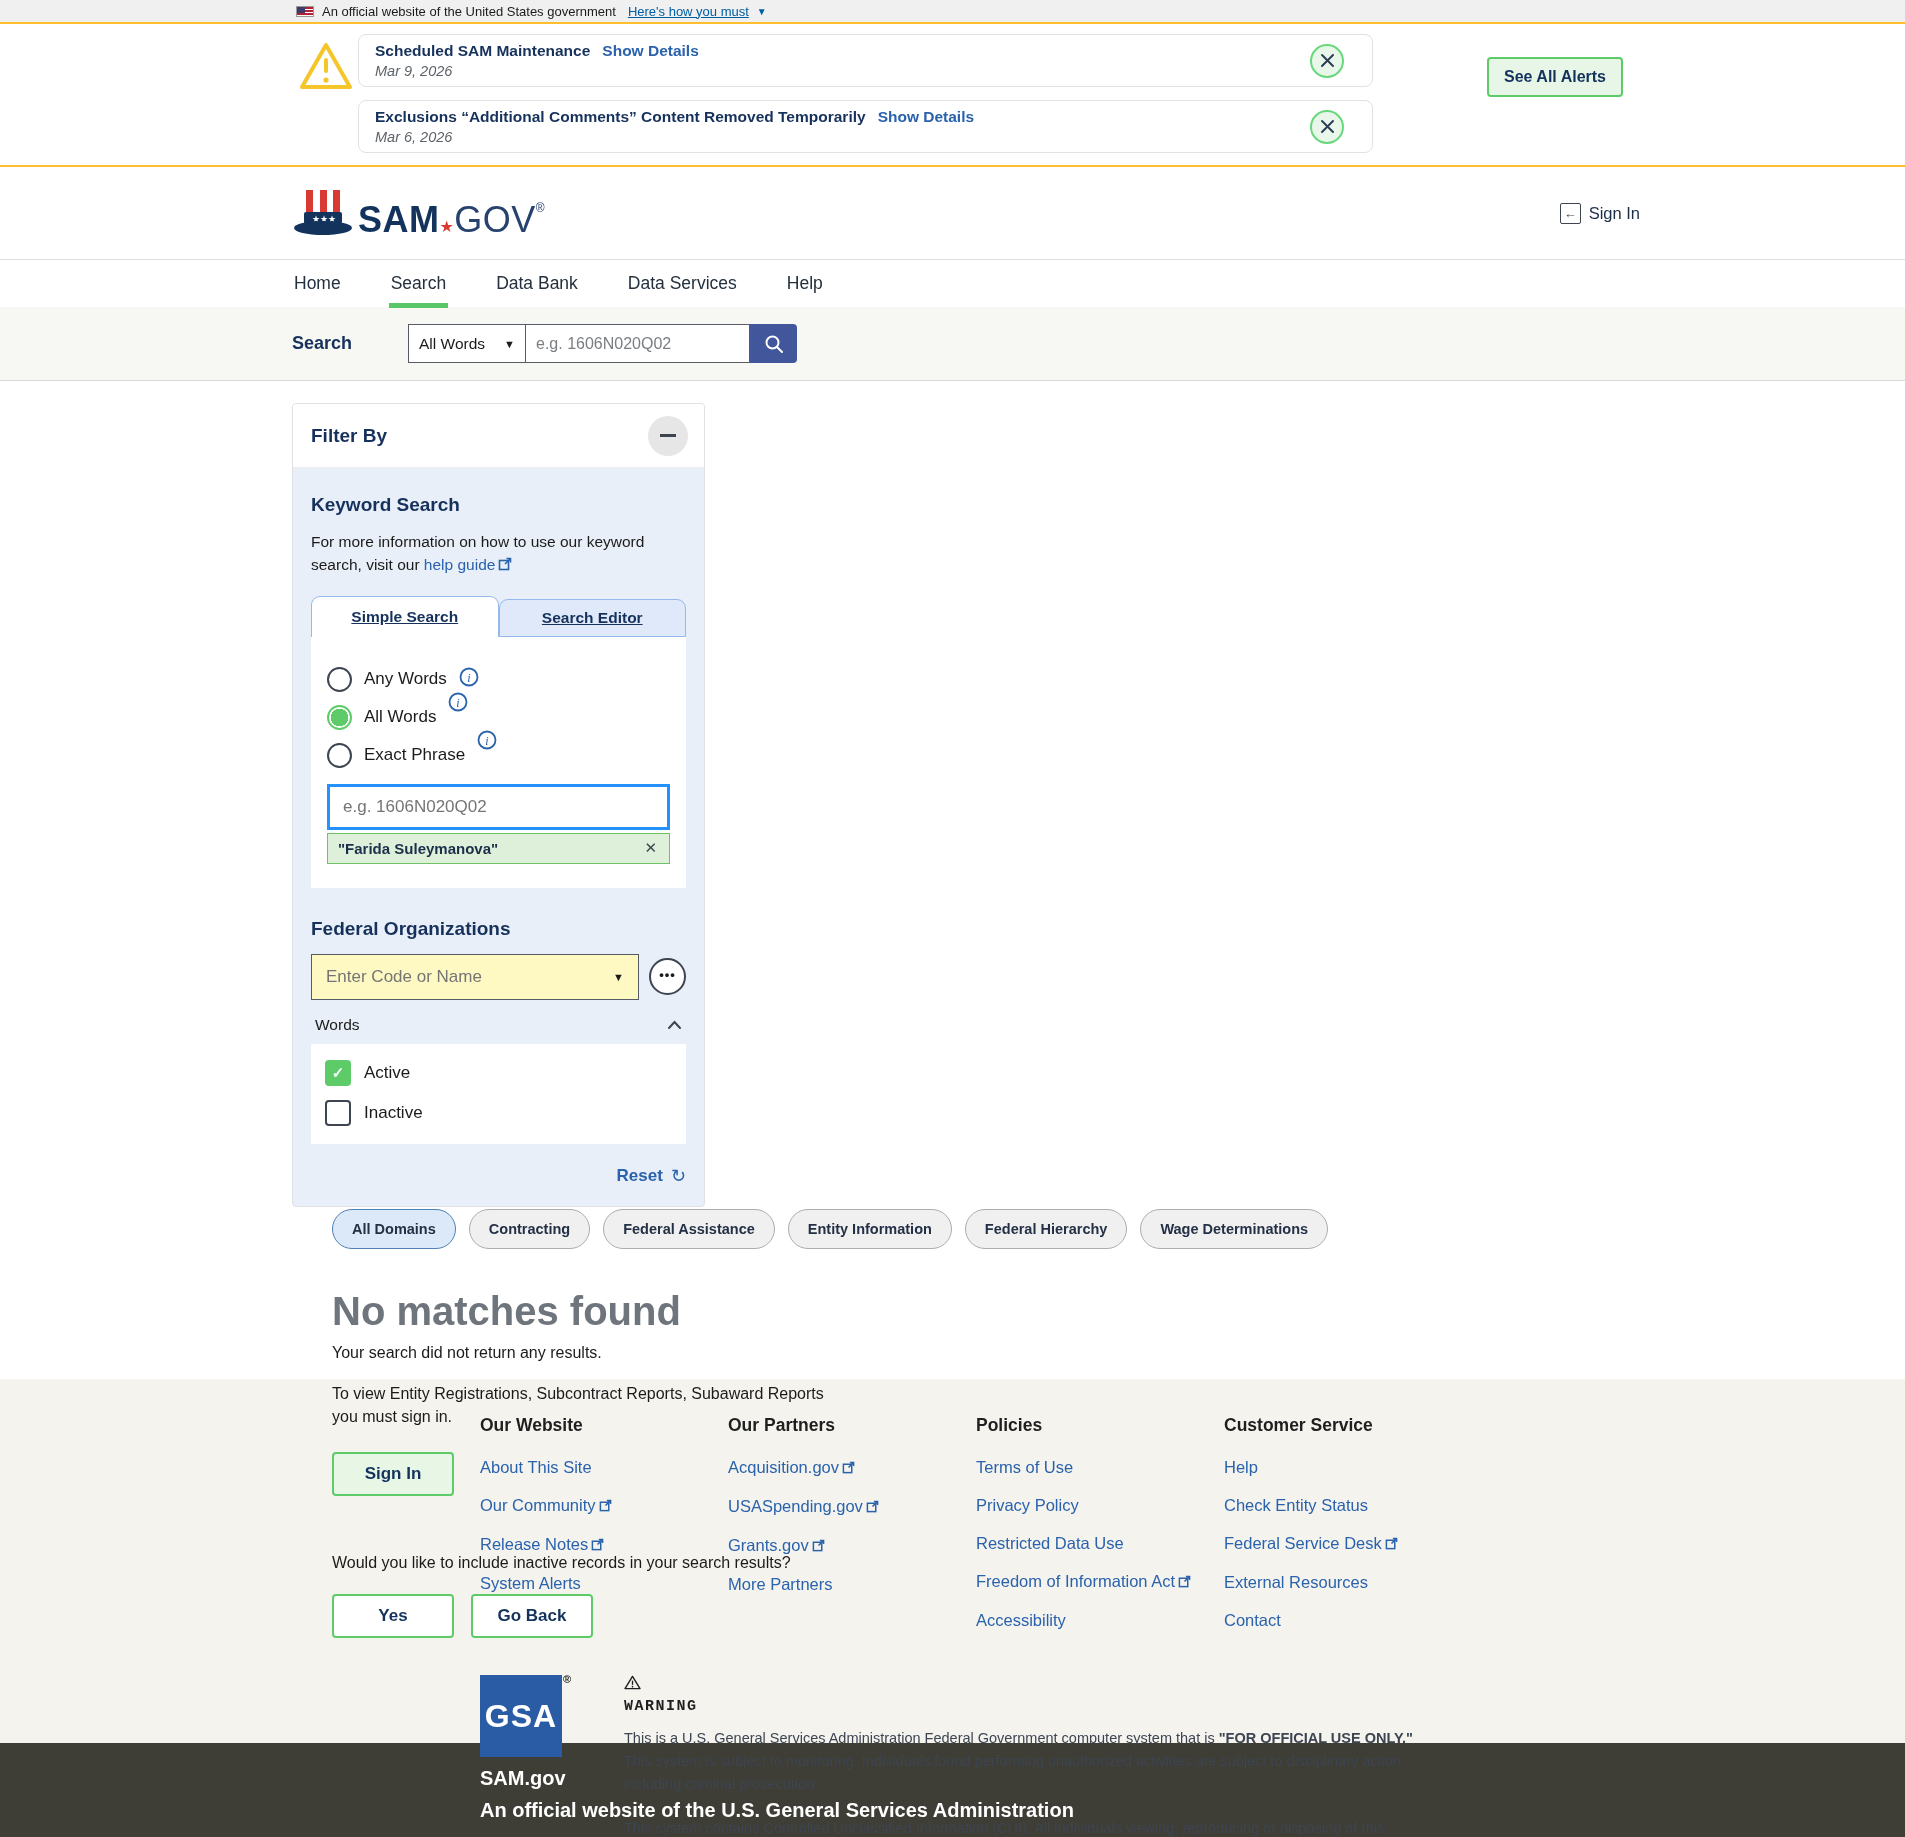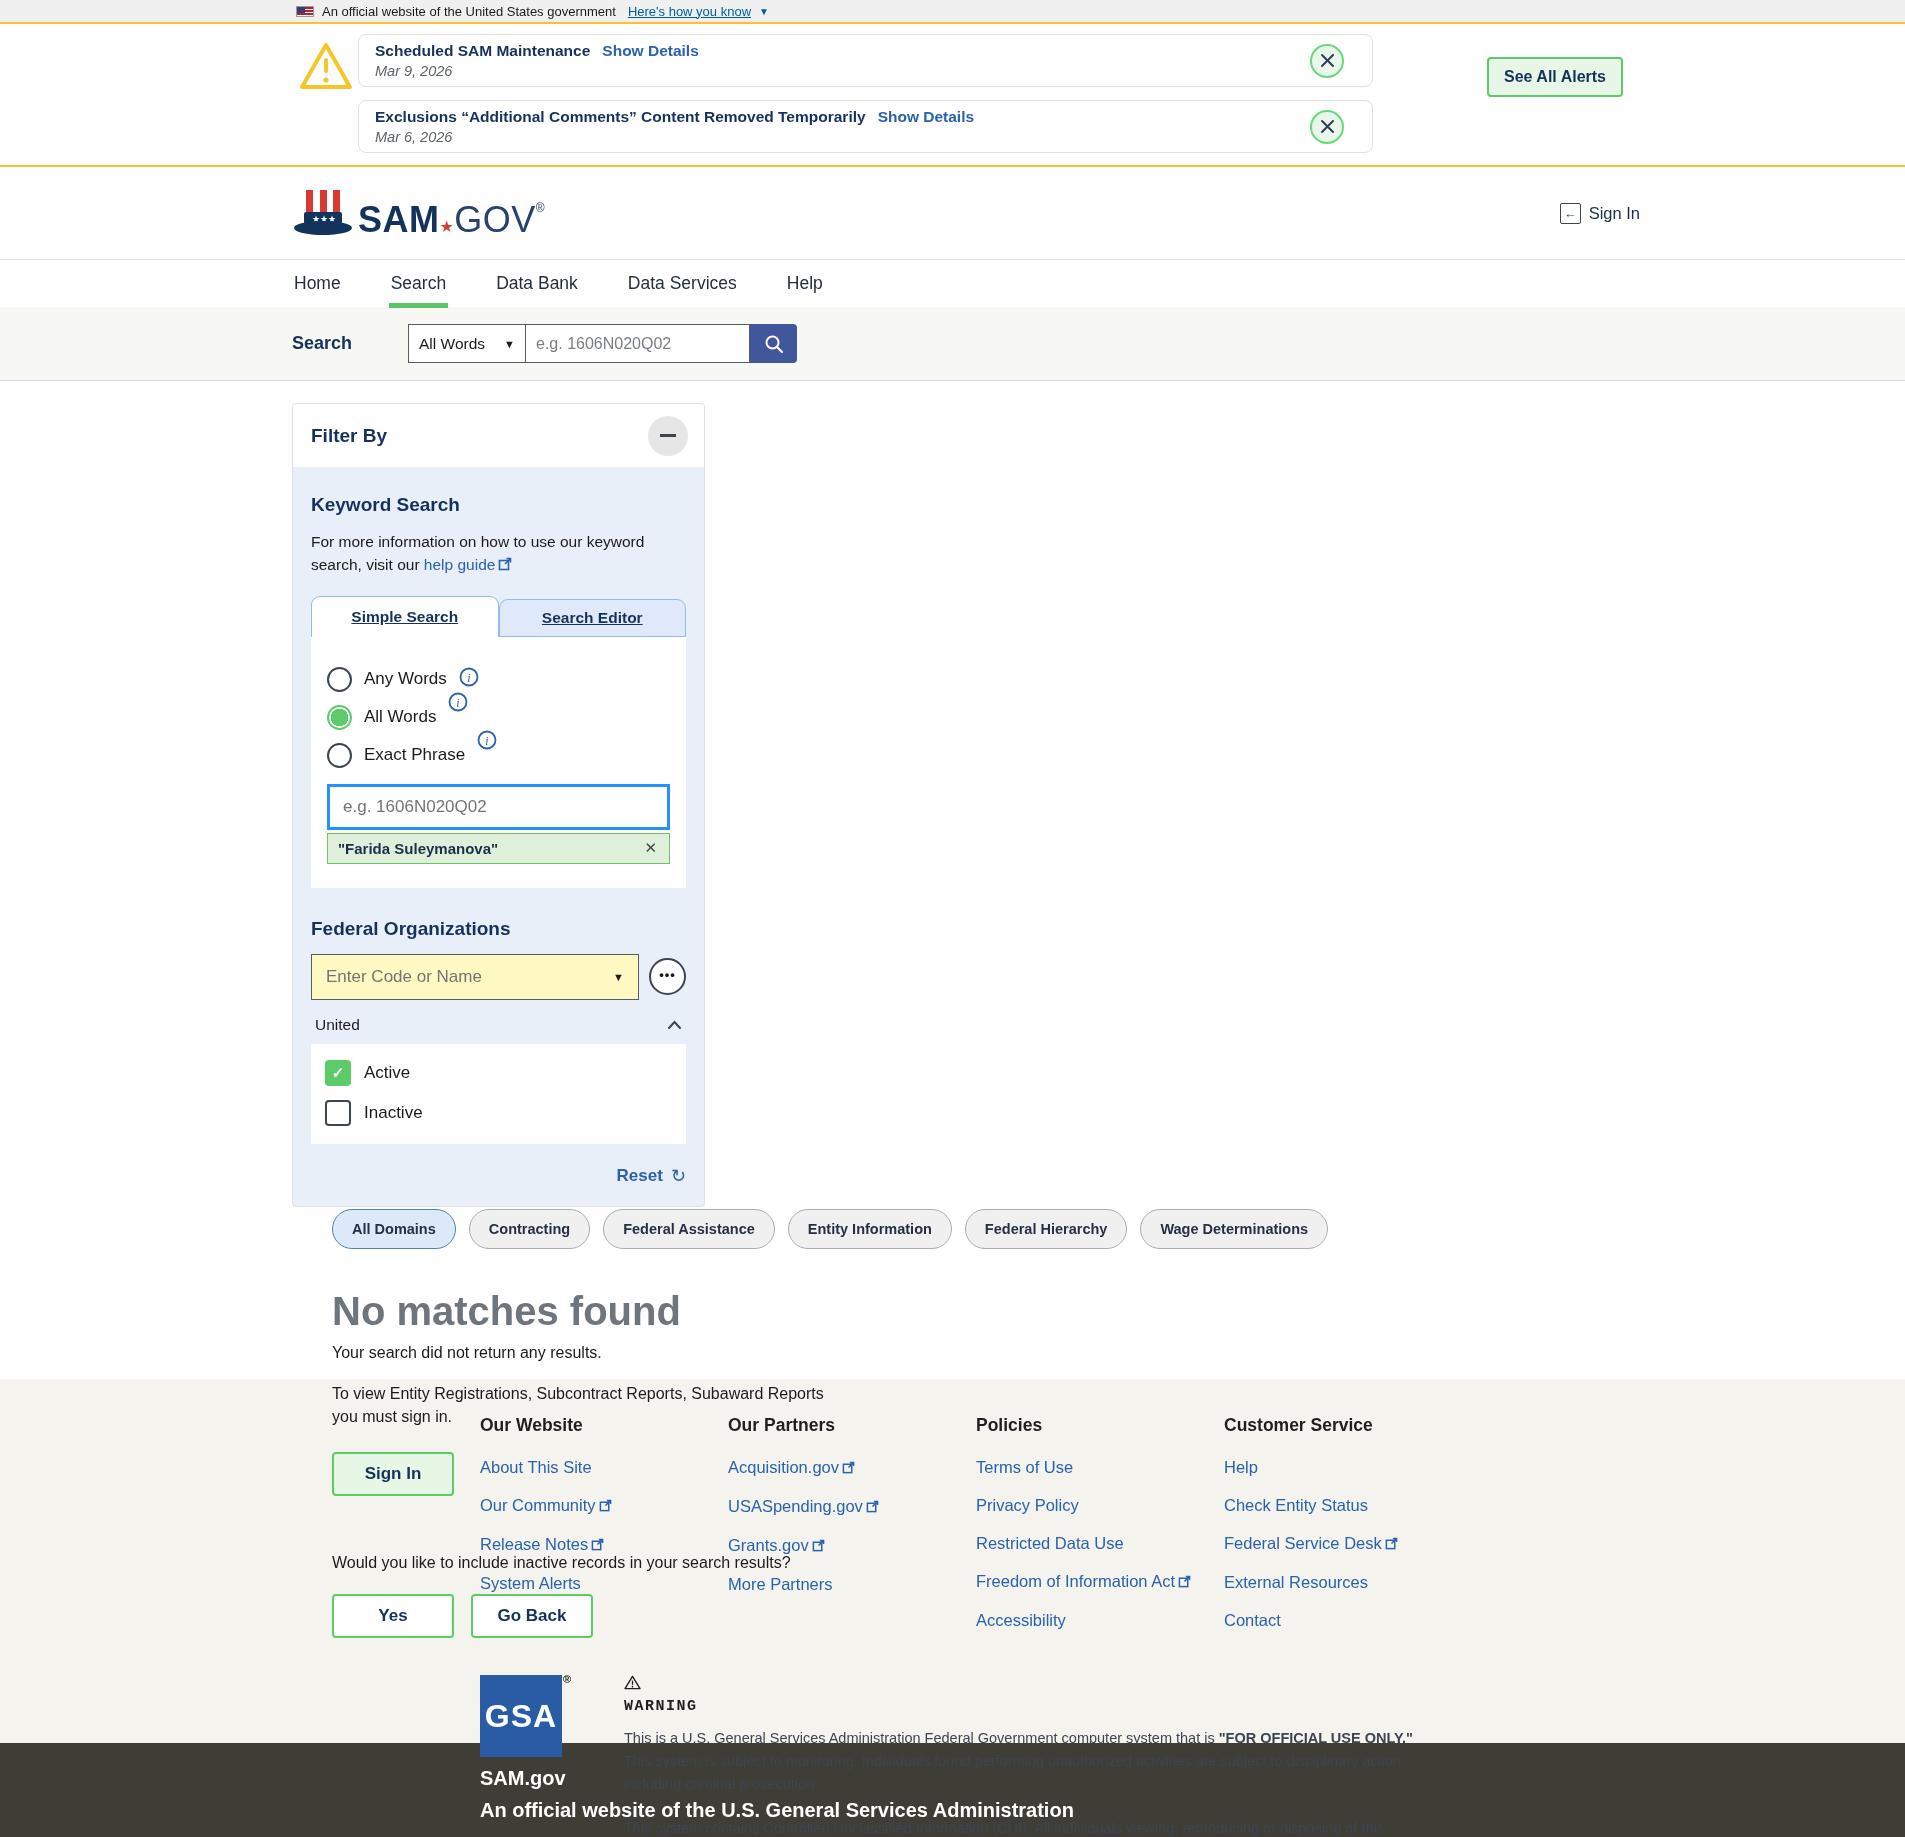--- a/index.html
+++ b/index.html
@@ -161,21 +161,21 @@
   .site-footer { background:#3e3d36; height:105px; padding:24px 0 0 480px; }
   .sf-brand { font-weight:bold; font-size:20px; color:#fff; }
   .sf-tagline { font-weight:bold; font-size:20px; color:#fff; margin-top:9px; }
 </style>
 </head>
 <body>
 
 <div class="gov-banner">
   <span class="flag"></span>
   <span>An official website of the United States government</span>
-  <span class="banner-link">Here's how you know</span>
+  <span class="banner-link">Here's how you must</span>
   <span class="chev-down">▼</span>
 </div>
 
 <div class="alerts-section">
   <div class="alerts-flex">
     <div class="warn-tri-wrap">
       <svg width="56" height="52" viewBox="0 0 56 52">
         <path d="M28 5 L52 47 L4 47 Z" fill="none" stroke="#f5c62a" stroke-width="4" stroke-linejoin="round"></path>
         <rect x="26" y="18" width="4" height="15" rx="2" fill="#f5c62a"></rect>
         <circle cx="28" cy="40" r="2.6" fill="#f5c62a"></circle>
@@ -322,21 +322,21 @@
       <div class="fo-row">
         <div class="fo-select">
           <span class="fo-placeholder">Enter Code or Name</span>
           <span class="tri-down">▼</span>
         </div>
         <button class="ellipsis-btn">
           <span>•••</span>
         </button>
       </div>
       <div class="status-row">
-        <span class="status-label">United</span>
+        <span class="status-label">Words</span>
         <svg width="15" height="10" viewBox="0 0 15 10">
           <path d="M2 8 L7.5 2 L13 8" fill="none" stroke="#3d4551" stroke-width="2" stroke-linecap="round"></path>
         </svg>
       </div>
       <div class="status-box">
         <div class="check-row">
           <span class="checkbox checked">✓</span>
           <span class="check-label">Active</span>
         </div>
         <div class="check-row">

